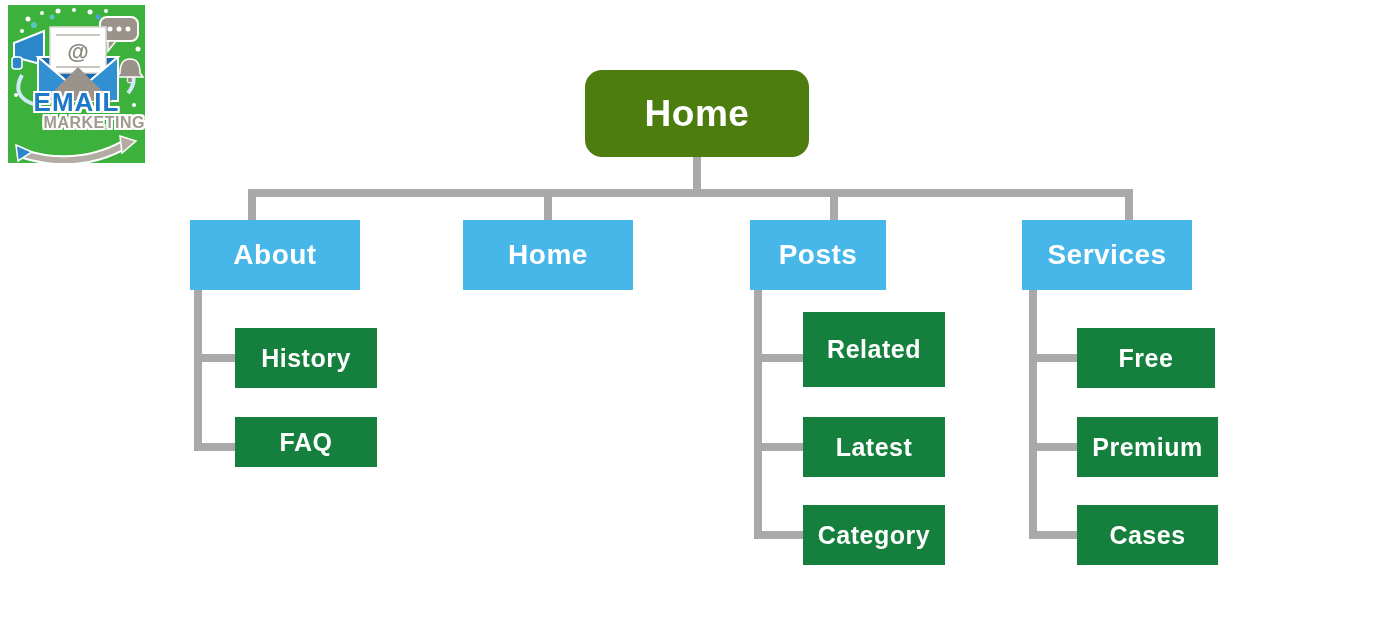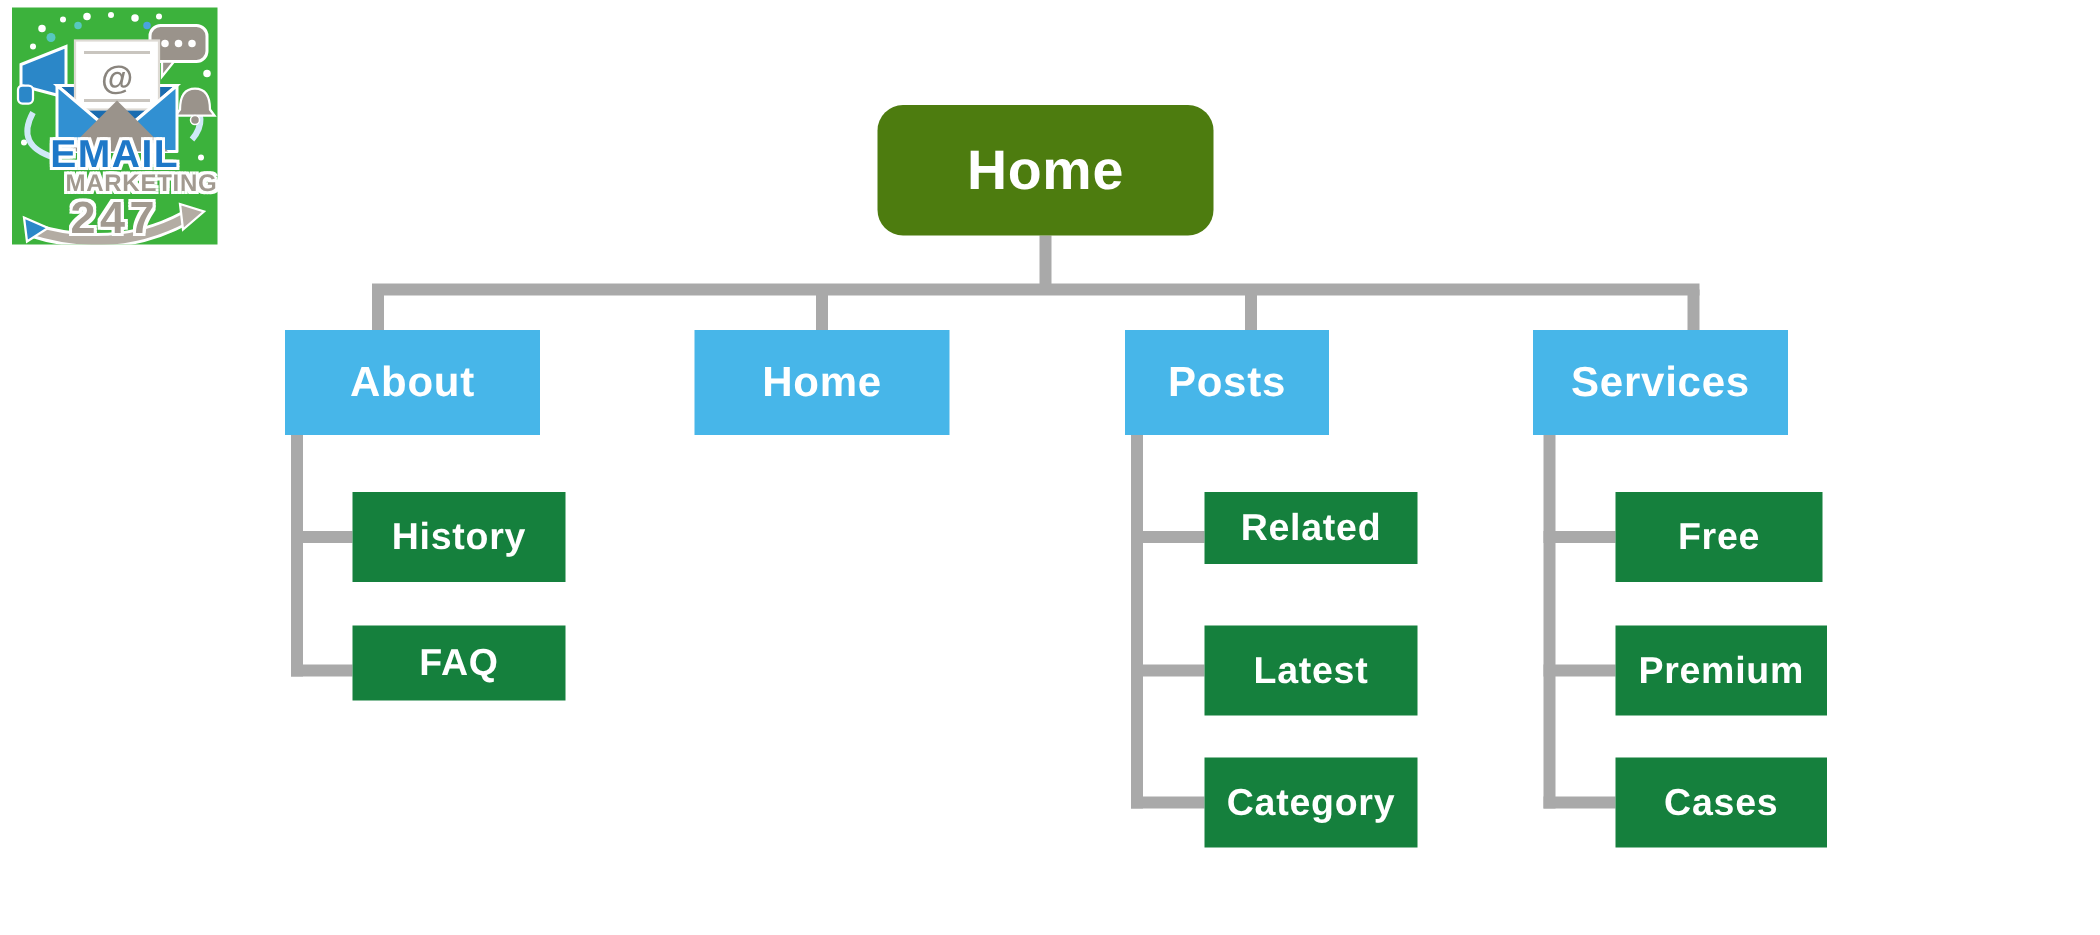--- a/index.html
+++ b/index.html
@@ -118,21 +118,20 @@
 
       <g>
         <path d="M12,148 Q68,166 116,140" stroke="#ffffff" stroke-width="10" fill="none"></path>
         <path d="M12,148 Q68,166 116,140" stroke="#b3aca3" stroke-width="6" fill="none"></path>
         <polygon points="112,131 128,136 114,148" fill="#b3aca3" stroke="#ffffff" stroke-width="1.5"></polygon>
         <polygon points="8,140 24,147 10,156" fill="#2b87c8" stroke="#ffffff" stroke-width="1.5"></polygon>
       </g>
     </svg>
     <div class="lw logo-email">EMAIL</div>
     <div class="lw logo-marketing">MARKETING</div>
-    <div class="lw logo-247">247</div>
   </div>
 
   <div>
     <div class="line" style="left:693px;top:157px;width:8px;height:36px"></div>
     <div class="line" style="left:248px;top:189px;width:885px;height:8px"></div>
     <div class="line" style="left:248px;top:193px;width:8px;height:27px"></div>
     <div class="line" style="left:544px;top:193px;width:8px;height:27px"></div>
     <div class="line" style="left:830px;top:193px;width:8px;height:27px"></div>
     <div class="line" style="left:1125px;top:193px;width:8px;height:27px"></div>
 
@@ -168,21 +167,21 @@
     <span>Services</span>
   </div>
 
   <div class="node leaf" style="left:235px;top:328px;width:142px;height:60px">
     <span>History</span>
   </div>
   <div class="node leaf" style="left:235px;top:417px;width:142px;height:50px">
     <span>FAQ</span>
   </div>
 
-  <div class="node leaf" style="left:803px;top:328px;width:142px;height:48px">
+  <div class="node leaf" style="left:803px;top:312px;width:142px;height:75px">
     <span>Related</span>
   </div>
   <div class="node leaf" style="left:803px;top:417px;width:142px;height:60px">
     <span>Latest</span>
   </div>
   <div class="node leaf" style="left:803px;top:505px;width:142px;height:60px">
     <span>Category</span>
   </div>
 
   <div class="node leaf" style="left:1077px;top:328px;width:138px;height:60px">

